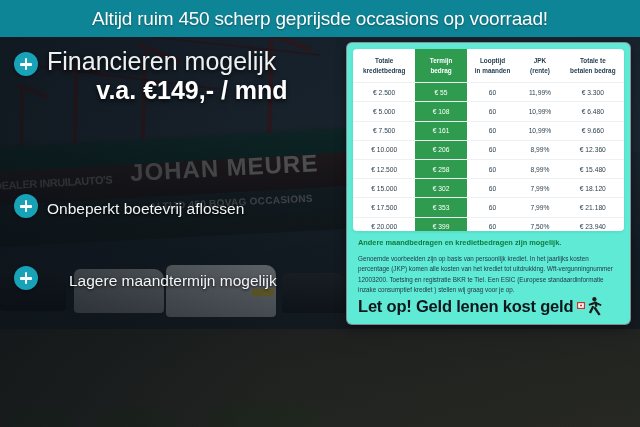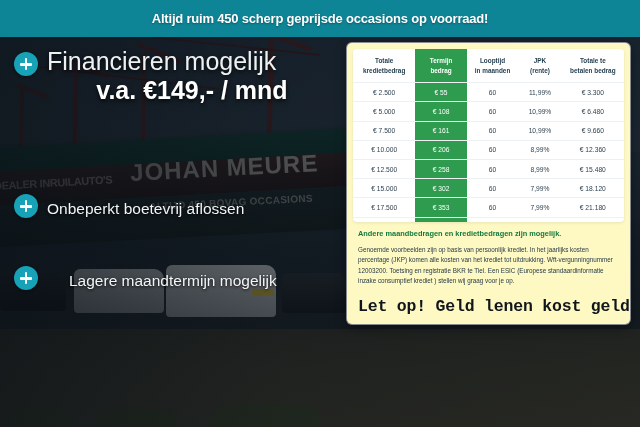--- a/index.html
+++ b/index.html
@@ -14,21 +14,21 @@
   }
 
   
   #topbar {
     position: absolute; left: 0; top: 0; width: 640px; height: 37px;
     background: #0e8596;
     display: flex; align-items: center; justify-content: center;
     z-index: 40;
   }
   #topbar-text {
-    color: #ffffff; font-size: 13px; font-weight: bold;
+    color: #ffffff; font-size: 19px; font-weight: normal;
     letter-spacing: -0.2px; white-space: nowrap;
     text-shadow: 0 1px 2px rgba(0,0,0,.35);
   }
 
   
   #photo {
     position: absolute; left: 0; top: 37px; width: 640px; height: 390px;
     overflow: hidden; z-index: 1;
     background: linear-gradient(#253241 0%, #2b3a49 30%, #1e2a34 55%, #20282c 75%, #262b27 100%);
   }
@@ -104,21 +104,21 @@
   }
   #headline-2 {
     color:#ffffff; font-size:25px; font-weight:bold; white-space:nowrap;
     text-align:center; margin-top:0; padding-left:26px;
     text-shadow: 0 2px 4px rgba(0,0,0,.8);
   }
 
   
   #card {
     position: absolute; left: 347px; top: 43px; width: 283px; height: 281px;
-    background: #fef9c3; border-radius: 5px; z-index: 30;
+    background: #5eead4; border-radius: 5px; z-index: 30;
     box-shadow: 0 0 0 1px rgba(255,255,255,.5), 0 3px 12px rgba(0,0,0,.45);
     overflow: hidden;
     display: flex; flex-direction: column;
   }
   #table-shell {
     margin: 6px 6px 0 6px; background:#ffffff; border-radius:4px;
     box-shadow: 0 1px 3px rgba(22,50,70,.10);
     overflow: hidden;
   }
   table { border-collapse: collapse; width: 100%; }
@@ -142,22 +142,22 @@
   colgroup col.c4 { width: 23%; }
 
   #card-footer { padding: 7px 11px 0 11px; }
   #foot-head {
     color:#137a3f; font-size:7.4px; font-weight:bold; line-height:1.4;
   }
   #foot-body {
     color:#243947; font-size:6.3px; line-height:1.68; margin-top:5px;
   }
   #warn-row {
-    margin-top: 9px; padding: 0 11px 8px 11px;
-    display:flex; align-items:flex-end; gap:4px;font-family:Liberation Mono, monospace;
+    padding: 0 11px 8px 11px;
+    display:flex; align-items:flex-end; gap:4px;
   }
   #warn-text {
     color:#10161c; font-size:16.5px; font-weight:bold; white-space:nowrap;
     letter-spacing:-0.2px;
   }
   #warn-logo {
     position:relative; width:26px; height:20px; flex:0 0 auto;
   }
 </style>
 </head>

